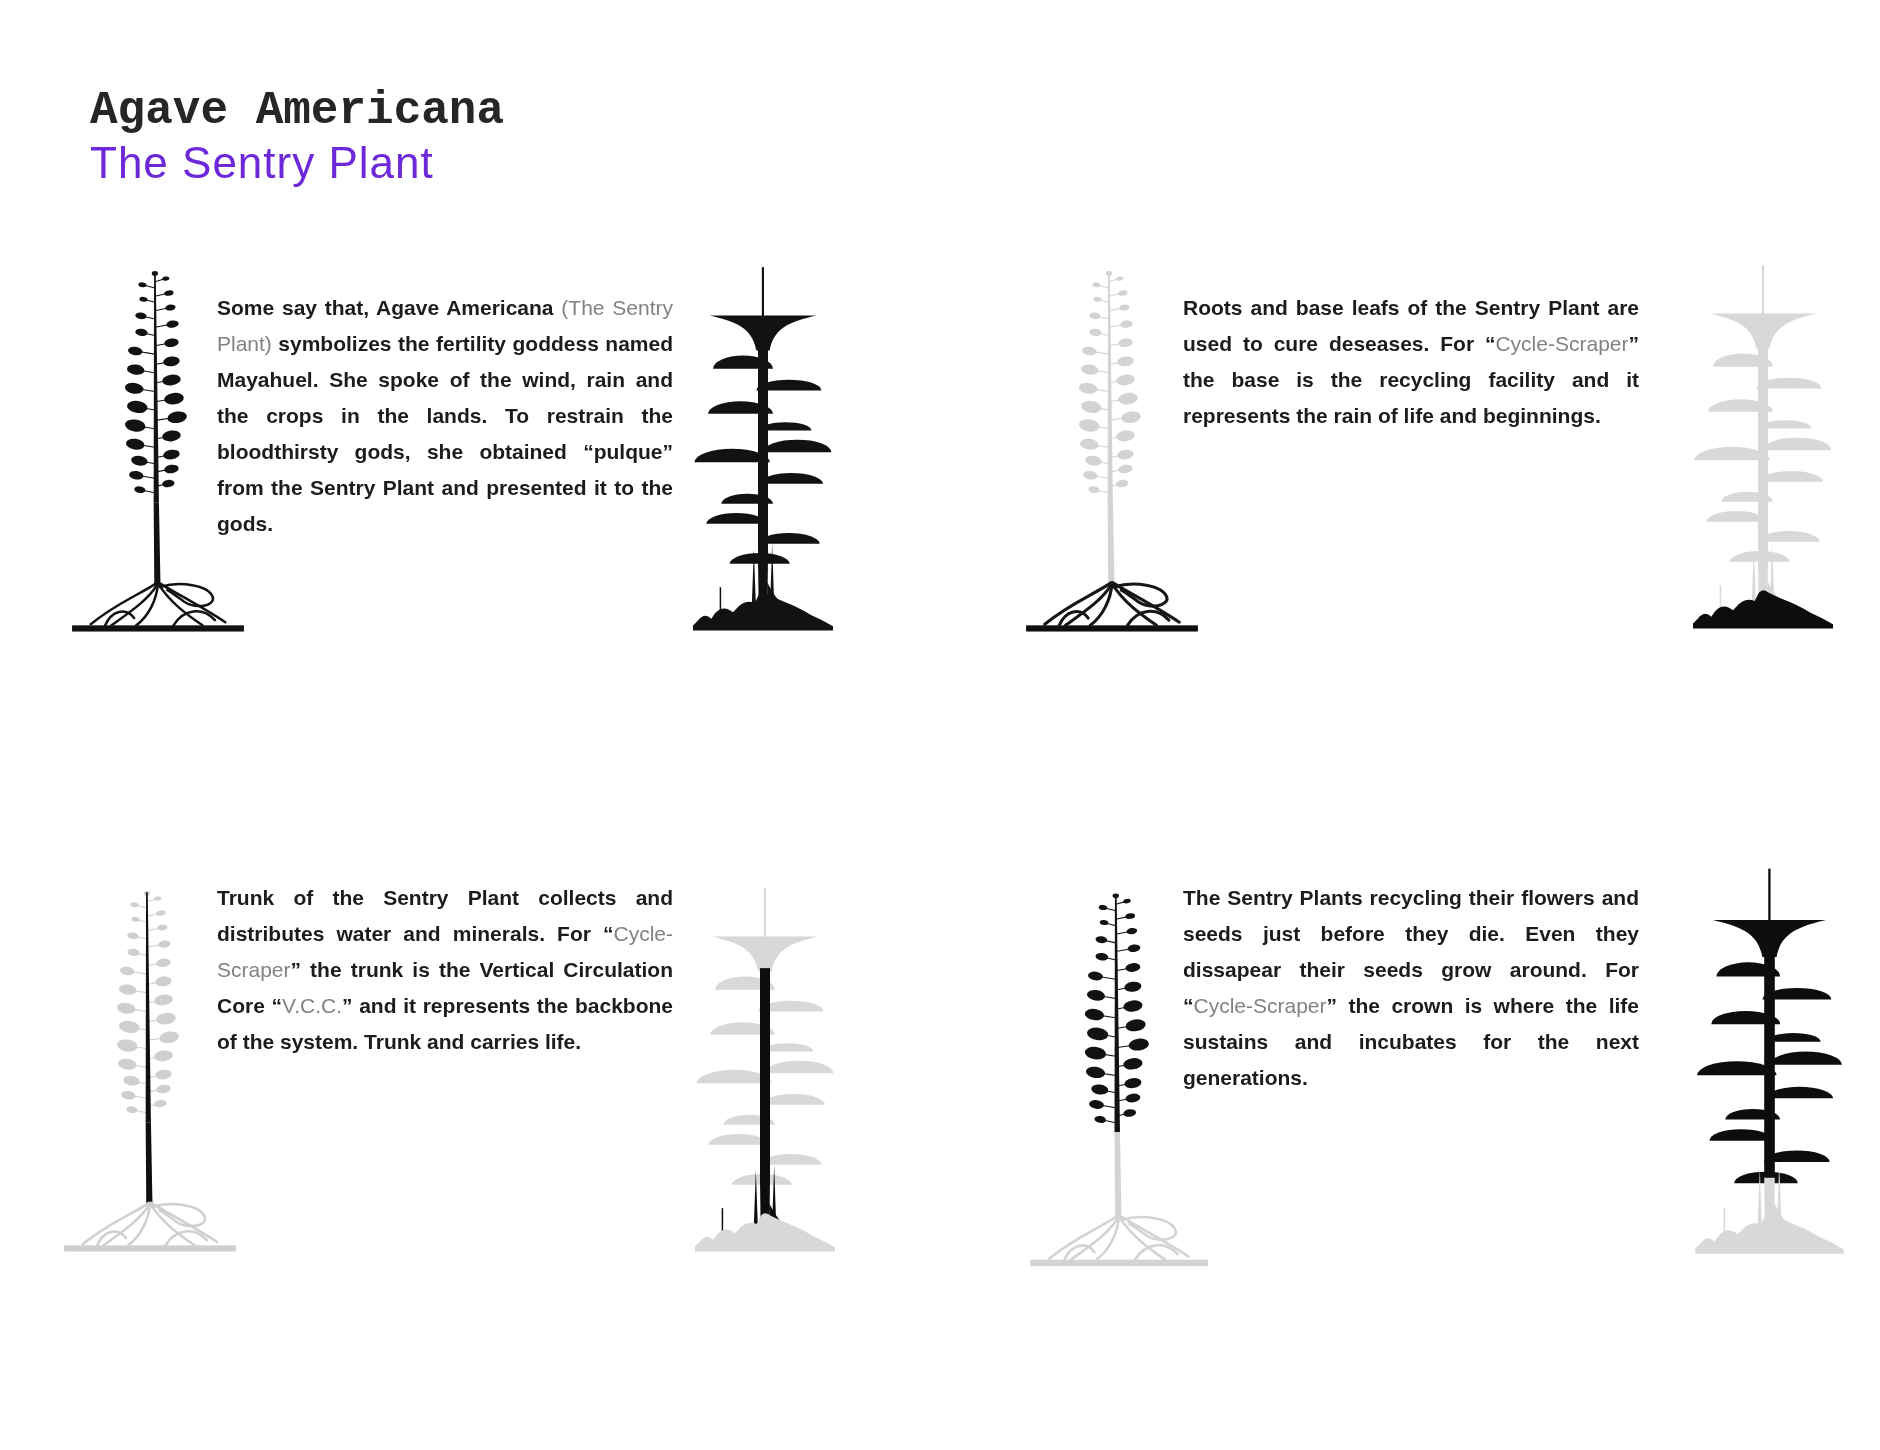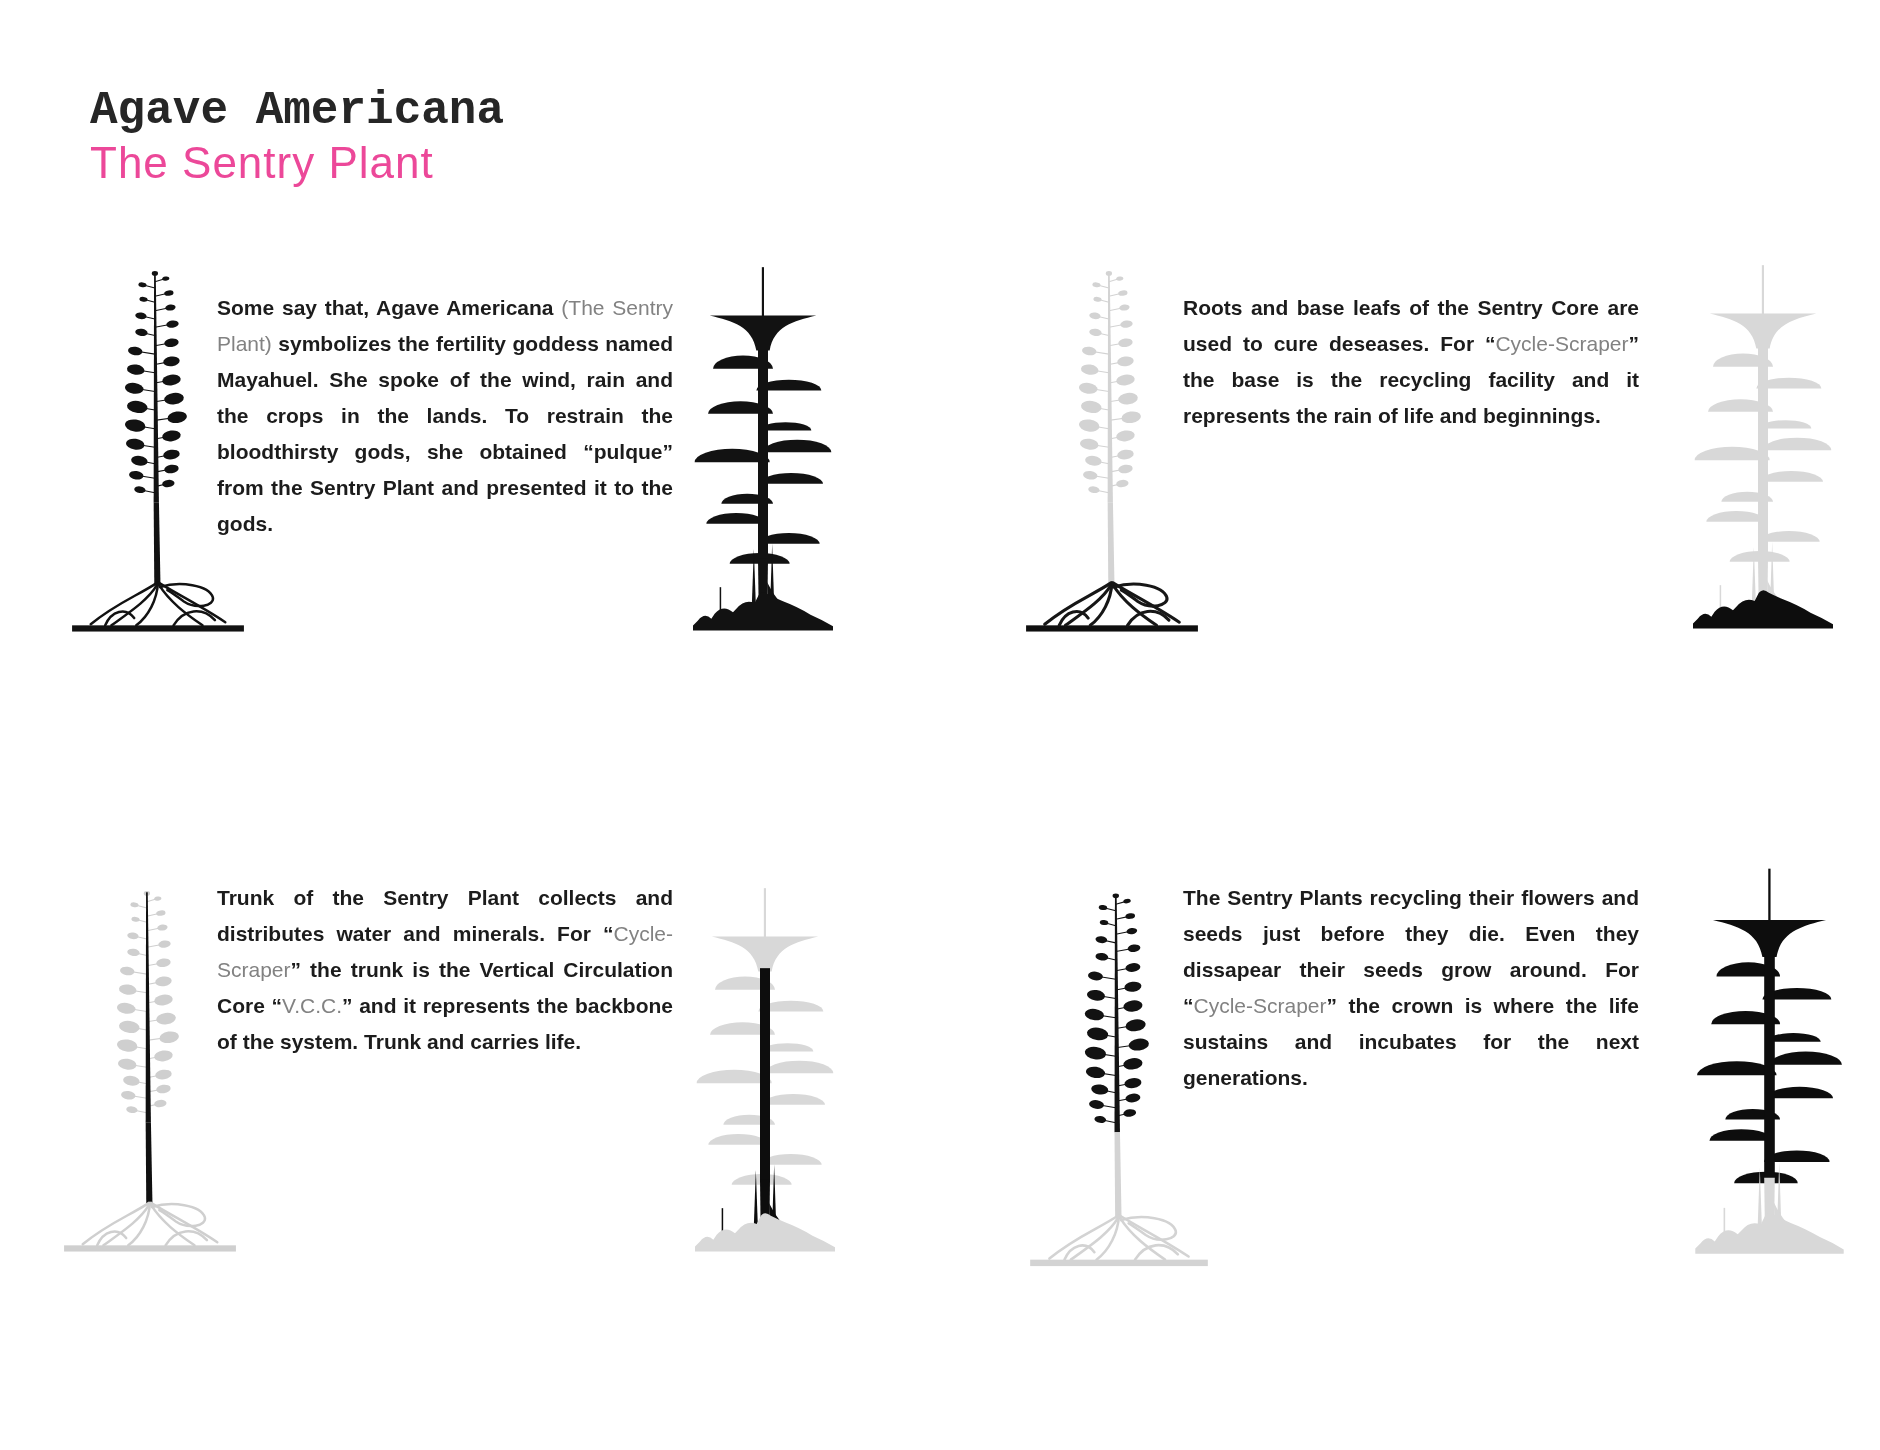--- a/index.html
+++ b/index.html
@@ -2,21 +2,21 @@
 <html><head>
 <meta charset="utf-8">
 <style>
   html,body{margin:0;padding:0;background:#ffffff;}
   .page{
     position:relative;width:1880px;height:1450px;background:#ffffff;overflow:hidden;
     font-family:"Liberation Sans","DejaVu Sans",sans-serif;
   }
   .hdr{position:absolute;left:90px;top:84px;}
   .hdr h1{margin:0;font-size:46px;line-height:54px;font-weight:700;color:#262626;letter-spacing:0;font-family:Liberation Mono, monospace;}
-  .hdr h2{margin:0;font-size:44px;line-height:50px;font-weight:400;color:#ec4899;letter-spacing:1px;}
+  .hdr h2{margin:0;font-size:44px;line-height:50px;font-weight:400;color:#6d28d9;letter-spacing:1px;}
 
   .cp{
     position:absolute;width:456px;margin:0;
     font-size:21px;line-height:36px;font-weight:700;color:#1c1c1c;
     text-align:justify;
   }
   .cp .lt{font-weight:400;color:#828282;}
 
   .plant{position:absolute;}
   .plant svg{display:block;}
@@ -230,21 +230,21 @@
       <path d="M84 312 C76 326 58 338 40 351"></path>
       <path d="M85 310 C84 326 76 342 64 351"></path>
       <path d="M86 312 C96 328 112 340 128 351"></path>
       <path d="M86 310 C102 320 126 332 150 348"></path>
       <path d="M87 314 C106 308 134 312 138 324 C140 332 122 336 110 328 C103 323 98 319 94 317"></path>
       <path d="M34 351 C40 337 54 333 62 344"></path>
       <path d="M100 351 C110 335 128 333 140 346"></path>
     </g>
   </svg>
       </div>
-    <p class="cp"><span>Roots and base leafs of the Sentry Core are used to cure deseases. For “</span><span class="lt">Cycle-Scraper</span><span>” the base is the recycling facility and it represents the rain of life and beginnings.</span></p>
+    <p class="cp"><span>Roots and base leafs of the Sentry Plant are used to cure deseases. For “</span><span class="lt">Cycle-Scraper</span><span>” the base is the recycling facility and it represents the rain of life and beginnings.</span></p>
     <div class="plant st">
         <svg viewBox="0 0 180 440" width="150" height="367" xmlns="http://www.w3.org/2000/svg">
     <rect class="pp s-spire" x="88.6" y="0" width="2.6" height="60" fill="currentColor"></rect>
     <path class="pp s-funnel" fill="currentColor" d="M26 58 L154 58 C126 65 103 71 98 100 L82 100 C77 71 54 65 26 58 Z"></path>
     <g class="pp s-leaves" fill="currentColor">
       <path d="M30 122 A36 16 0 0 1 102 122 Z"></path>
       <path d="M82 148 A39 13 0 0 1 160 148 Z"></path>
       <path d="M24 176 A39 15 0 0 1 102 176 Z"></path>
       <path d="M86 196 A31 10 0 0 1 148 196 Z"></path>
       <path d="M90 222 A41 15 0 0 1 172 222 Z"></path>

